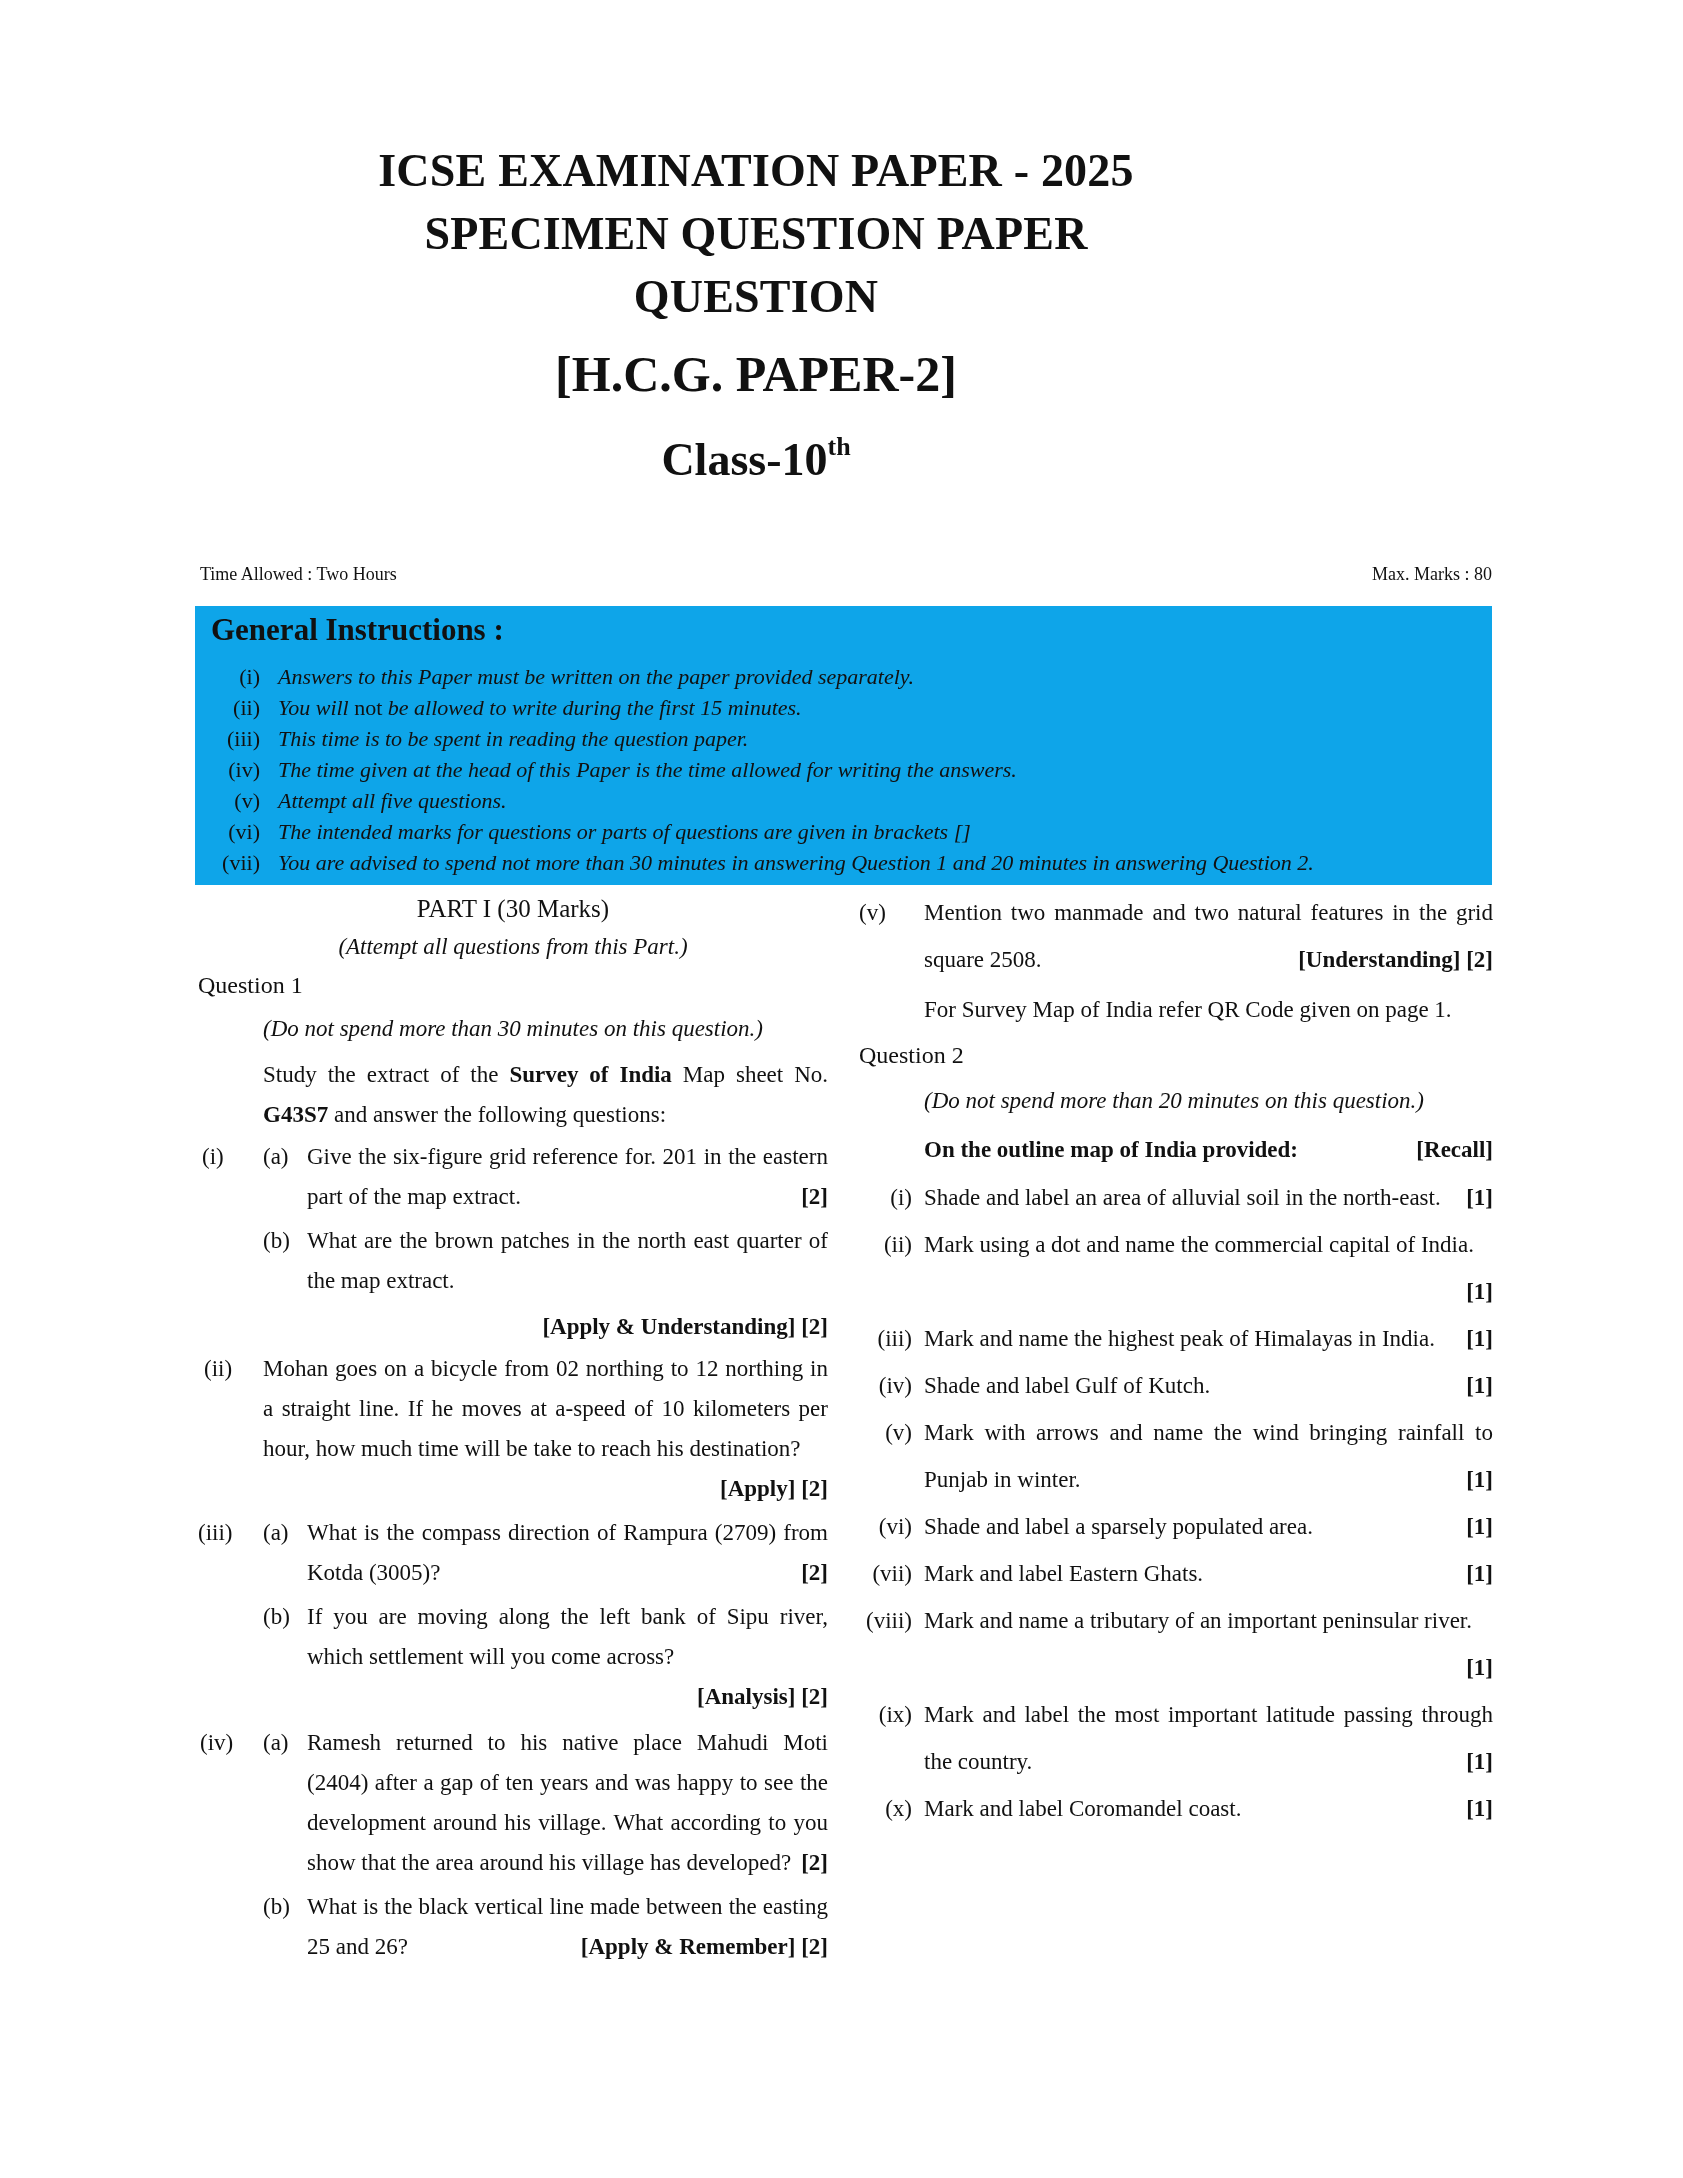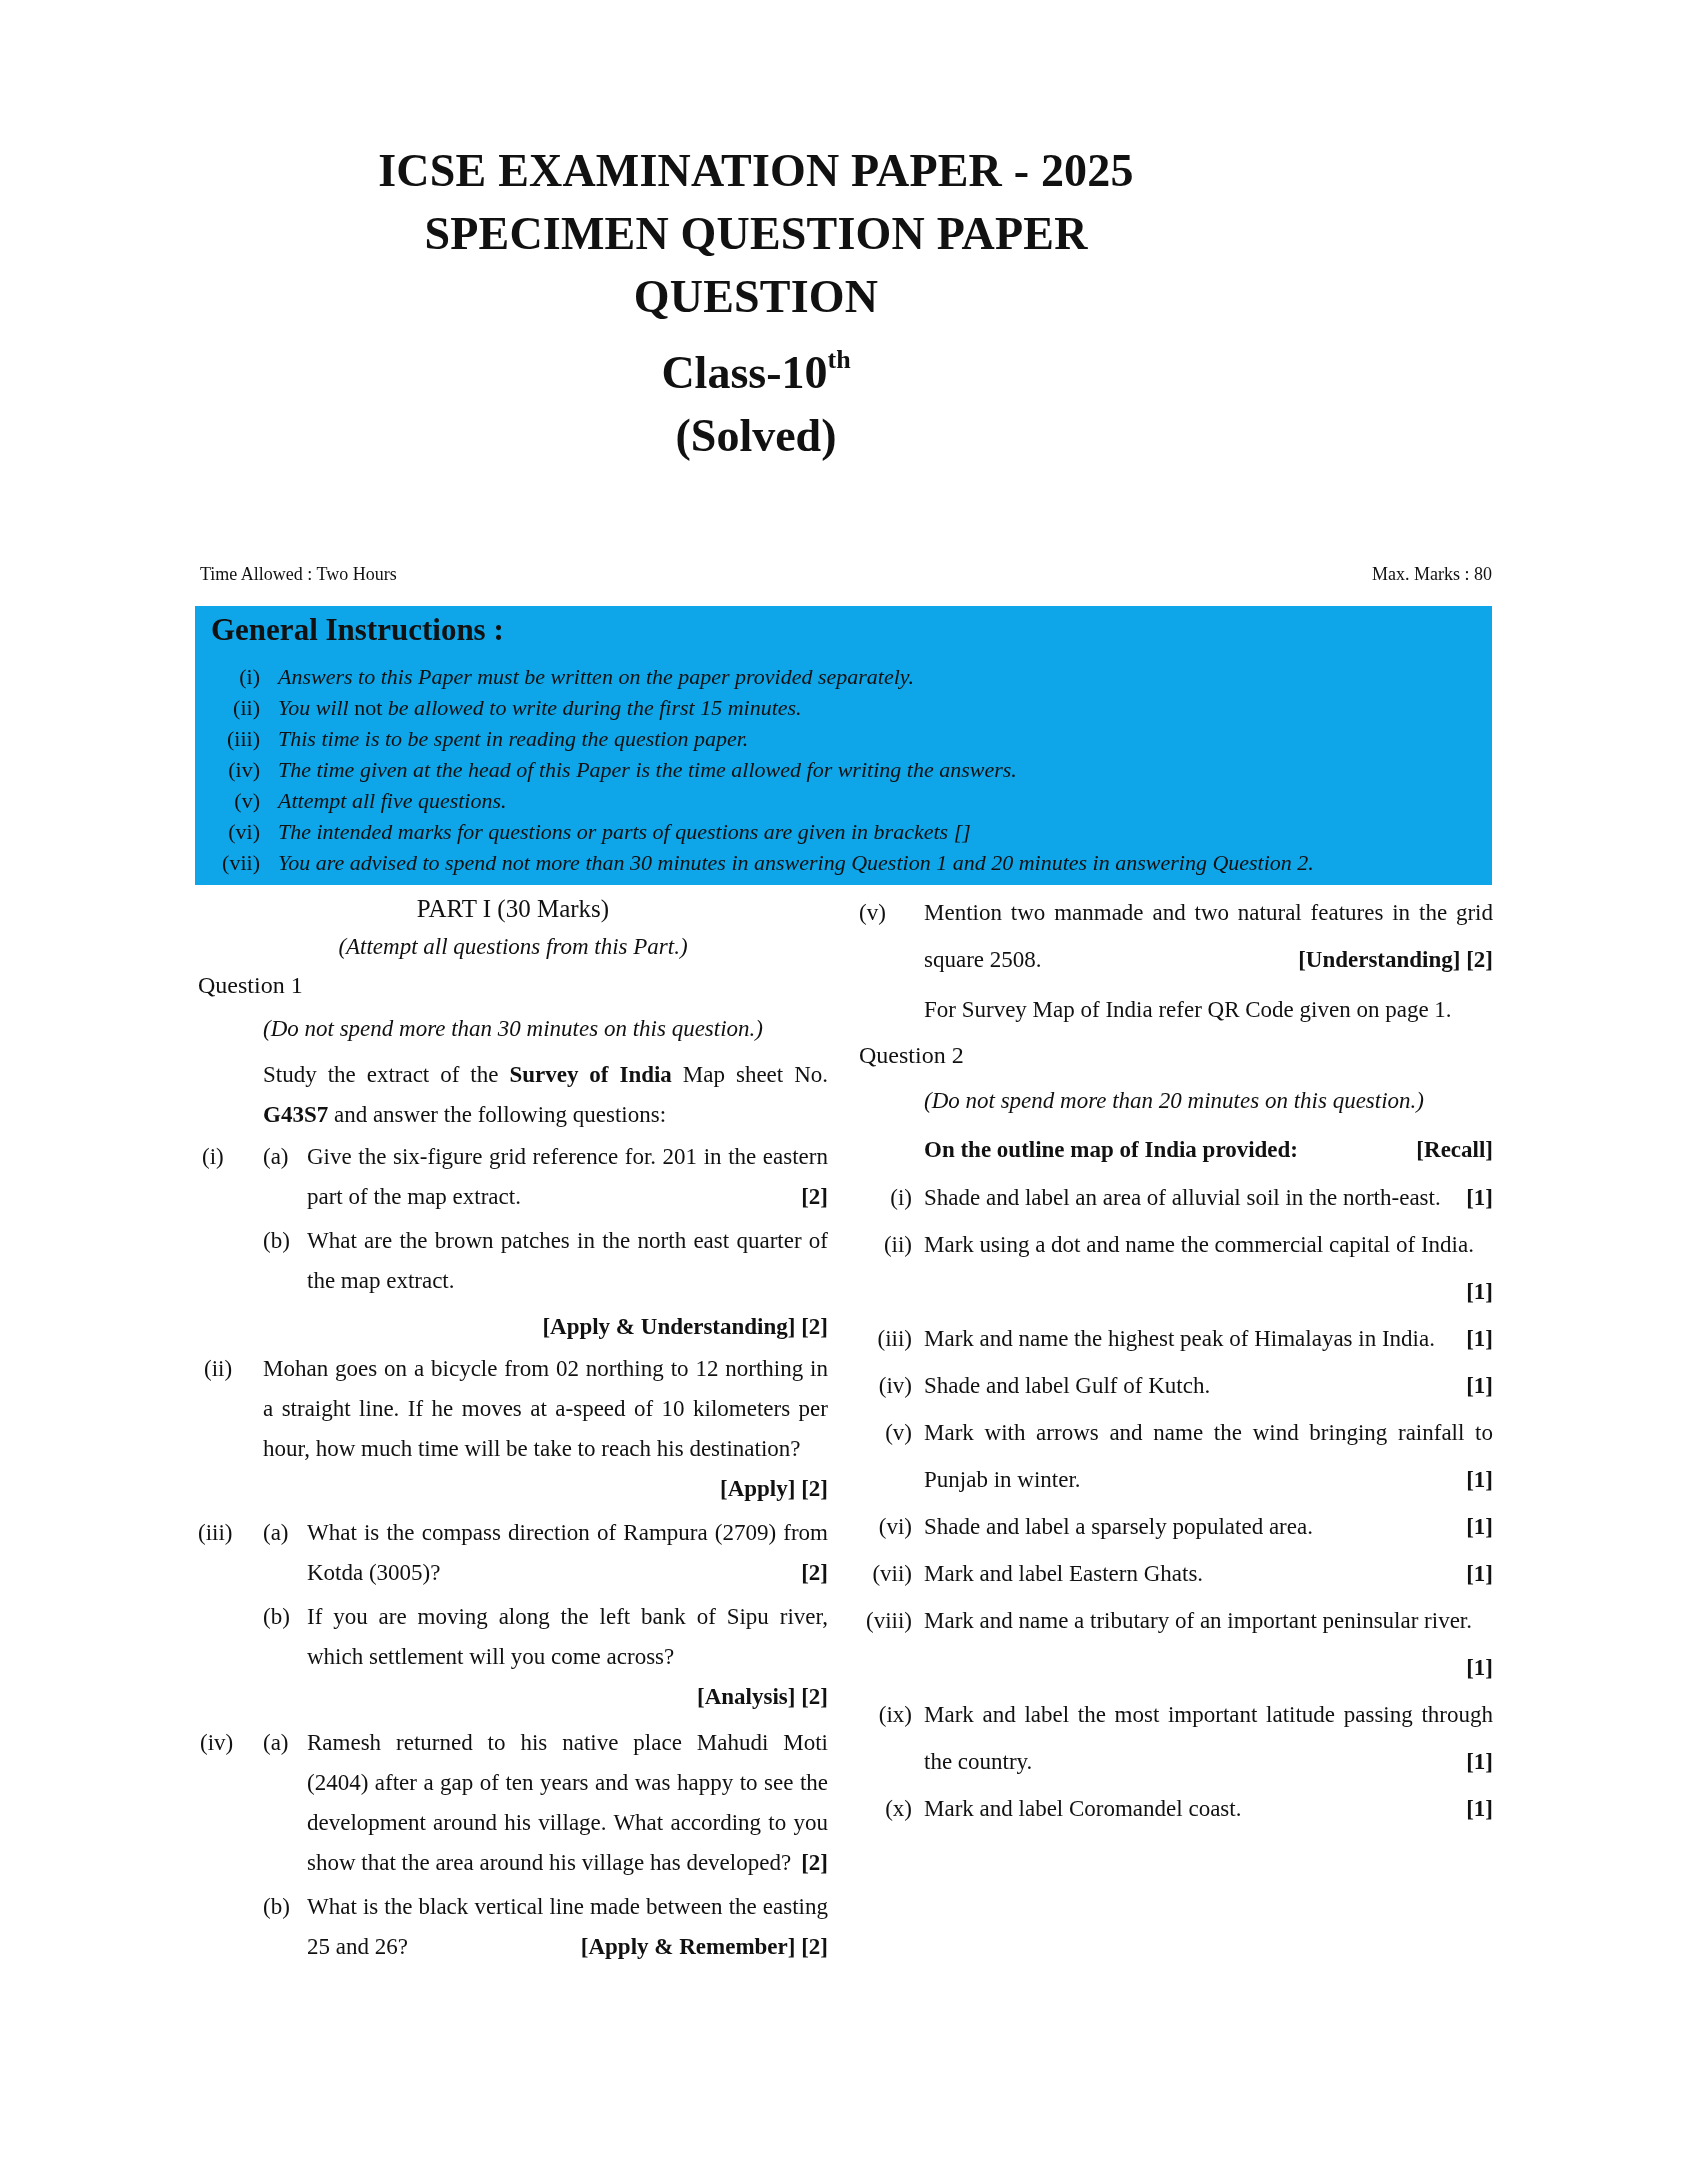--- a/index.html
+++ b/index.html
@@ -49,22 +49,22 @@
   .rnum { width: 65px; text-align: right; padding-right: 12px; box-sizing: border-box; }
   .rline { line-height: 47px; }
 </style>
 </head>
 <body>
 
 <div class="title-block">
   <div class="t1">ICSE EXAMINATION PAPER - 2025</div>
   <div class="t2">SPECIMEN QUESTION PAPER</div>
   <div class="t3">QUESTION</div>
+  <div class="t4">[H.C.G. PAPER-2]</div>
   <div class="t5"><span>Class-10</span><sup>th</sup></div>
-  <div class="t6">(Solved)</div>
 </div>
 
 <div class="meta-row">
   <span>Time Allowed : Two Hours</span>
   <span>Max. Marks : 80</span>
 </div>
 
 <div class="instr-box">
   <div class="instr-head">General Instructions :</div>
   <div class="instr-list" id="instr-list">

